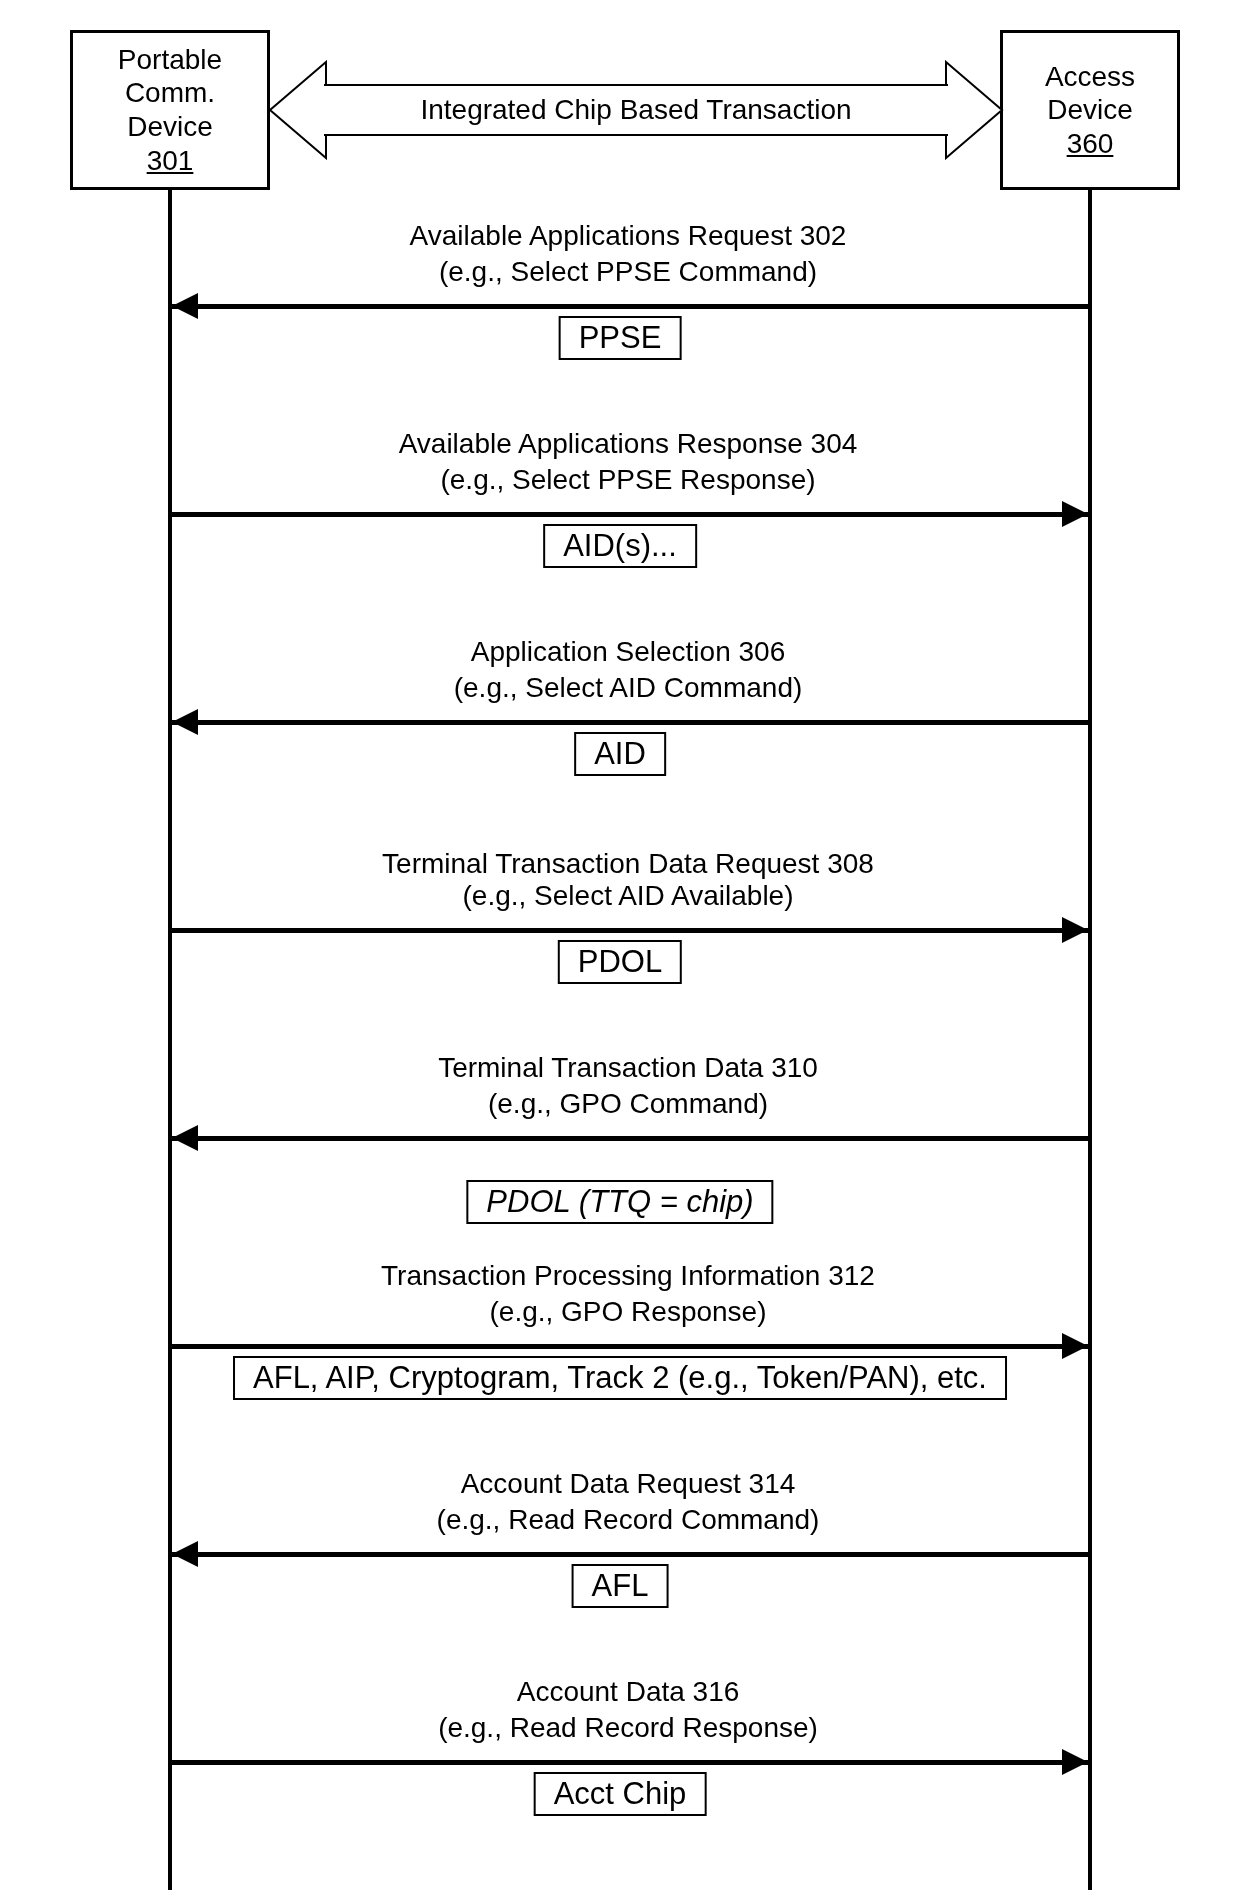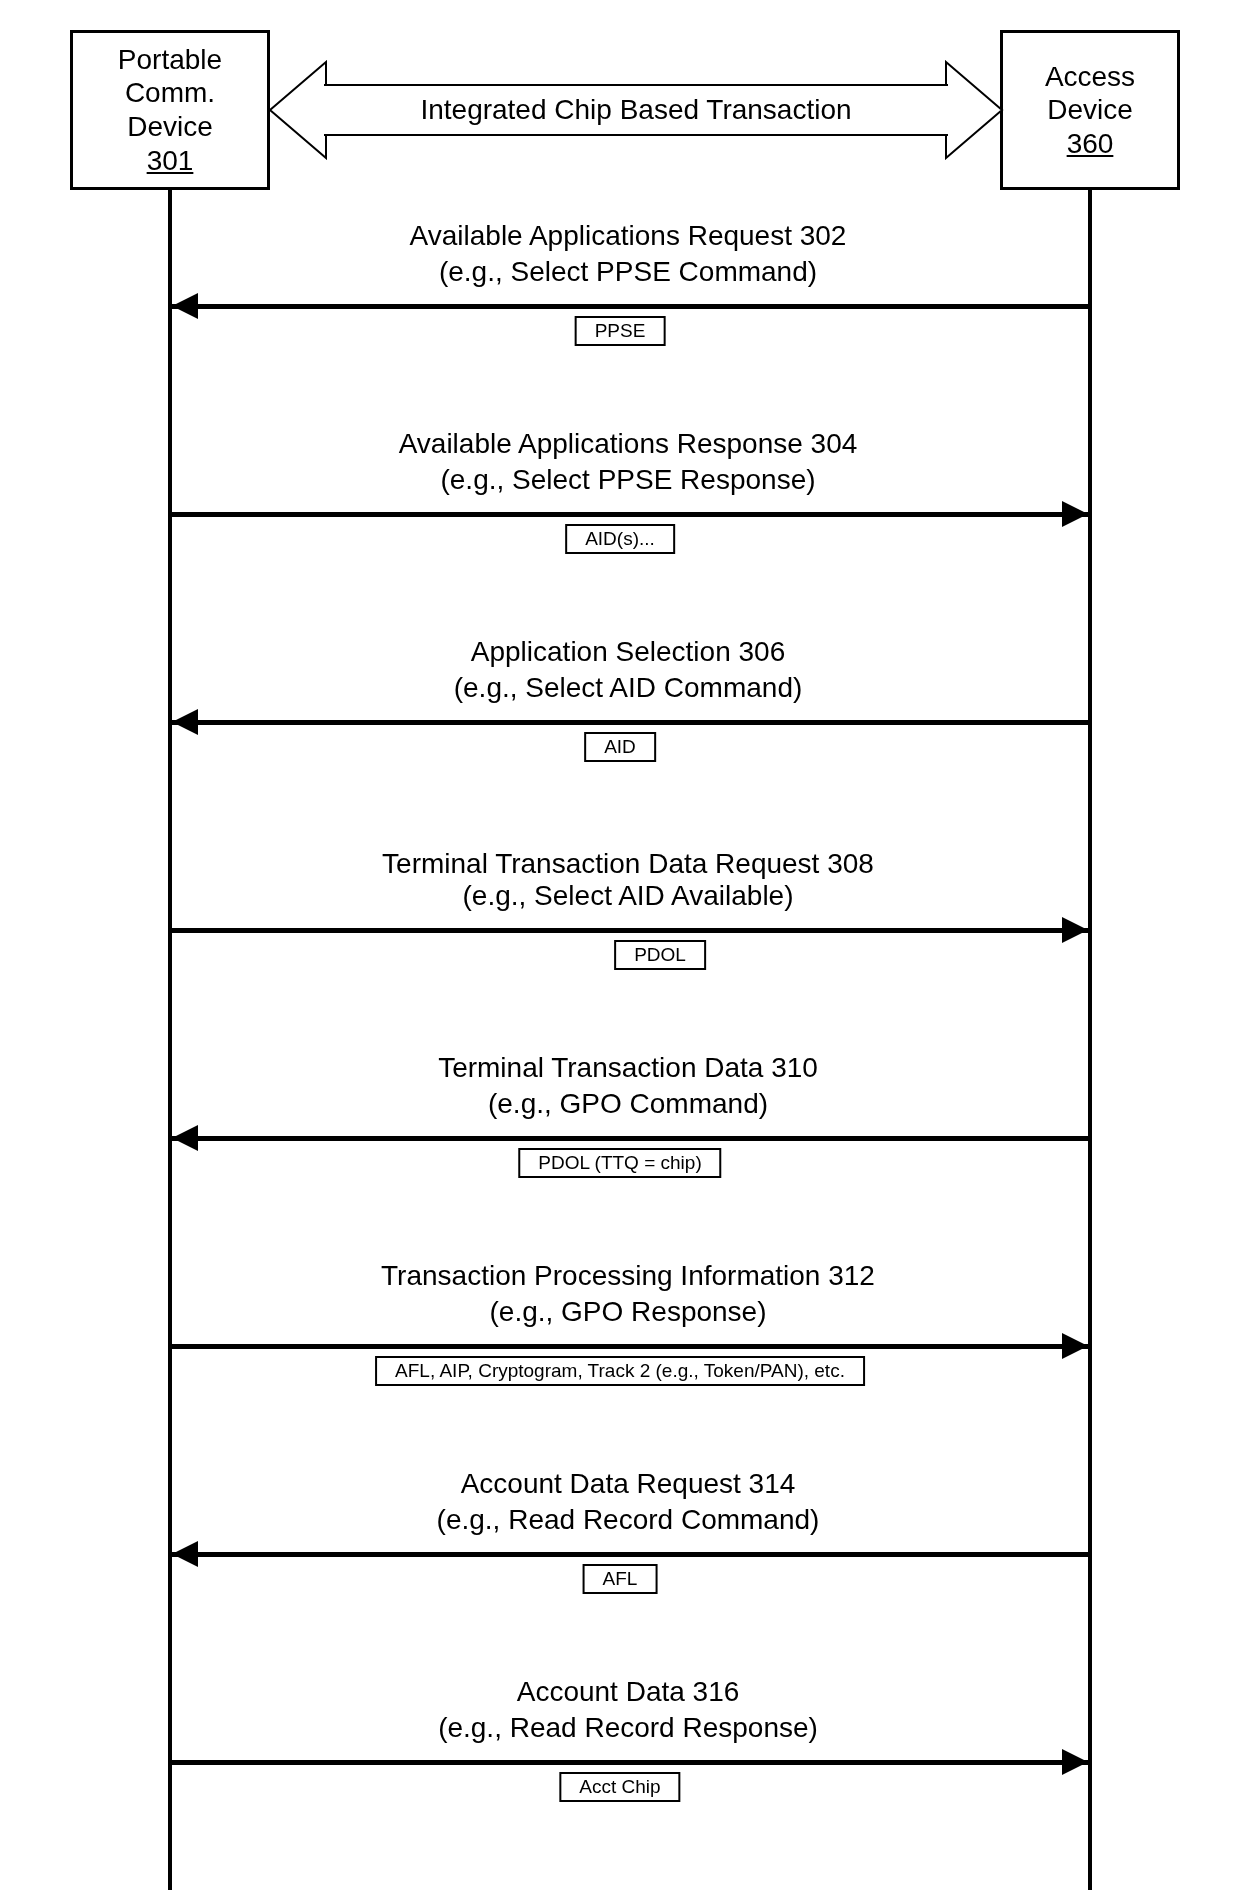--- a/index.html
+++ b/index.html
@@ -81,21 +81,21 @@
     border-top: 13px solid transparent;
     border-bottom: 13px solid transparent;
     border-left: 26px solid #000;
   }
   .databox {
     position: absolute;
     border: 2px solid #000;
     background: #fff;
     box-sizing: border-box;
     text-align: center;
-    font-size: 19px;
+    font-size: 31px;
     padding: 2px 18px;
     transform: translateX(-50%);
     white-space: nowrap;
   }
   .bigarrow-head-outline {
     position: absolute;
     z-index: 1;
   }
 </style>
 </head>
@@ -143,26 +143,26 @@
       <div class="databox" style="top: 524px; left: 620px;">AID(s)...</div>
       <div class="msg" style="top: 634px;"><span class="msg-line">Application Selection 306</span></div>
       <div class="msg" style="top: 670px; text-align: center;"><span class="msg-line">(e.g., Select AID Command)</span></div>
       <div class="arrow-line" style="top: 720px; left: 172px; width: 916px;"></div>
       <div class="arrow-head-left" style="left: 172px; top: 709px;"></div>
       <div class="databox" style="top: 732px; left: 620px;">AID</div>
       <div class="msg" style="top: 846px;"><span class="msg-line">Terminal Transaction Data Request 308</span></div>
       <div class="msg" style="top: 878px;"><span class="msg-line">(e.g.,  Select AID Available)</span></div>
       <div class="arrow-line" style="top: 928px; left: 172px; width: 916px;"></div>
       <div class="arrow-head-right" style="left: 1062px; top: 917px;"></div>
-      <div class="databox" style="top: 940px; left: 620px; margin-left: 40px;">PDOL</div>
+      <div class="databox" style="top: 940px; left: 620px;">PDOL</div>
       <div class="msg" style="top: 1050px;"><span class="msg-line">Terminal Transaction Data 310</span></div>
       <div class="msg" style="top: 1086px;"><span class="msg-line">(e.g., GPO Command)</span></div>
       <div class="arrow-line" style="top: 1136px; left: 172px; width: 916px;"></div>
       <div class="arrow-head-left" style="left: 172px; top: 1125px;"></div>
-      <div class="databox" style="top: 1148px; left: 620px;">PDOL (TTQ = chip)</div>
+      <div class="databox" style="top: 1180px; left: 620px; font-style: italic;">PDOL (TTQ = chip)</div>
       <div class="msg" style="top: 1258px;"><span class="msg-line">Transaction Processing Information 312</span></div>
       <div class="msg" style="top: 1294px;"><span class="msg-line">(e.g., GPO Response)</span></div>
       <div class="arrow-line" style="top: 1344px; left: 172px; width: 916px;"></div>
       <div class="arrow-head-right" style="left: 1062px; top: 1333px;"></div>
       <div class="databox" style="top: 1356px; left: 620px; white-space: nowrap;">AFL, AIP, Cryptogram, Track 2 (e.g., Token/PAN), etc.</div>
       <div class="msg" style="top: 1466px;"><span class="msg-line">Account Data Request 314</span></div>
       <div class="msg" style="top: 1502px;"><span class="msg-line">(e.g., Read Record Command)</span></div>
       <div class="arrow-line" style="top: 1552px; left: 172px; width: 916px;"></div>
       <div class="arrow-head-left" style="left: 172px; top: 1541px;"></div>
       <div class="databox" style="top: 1564px; left: 620px;">AFL</div>

